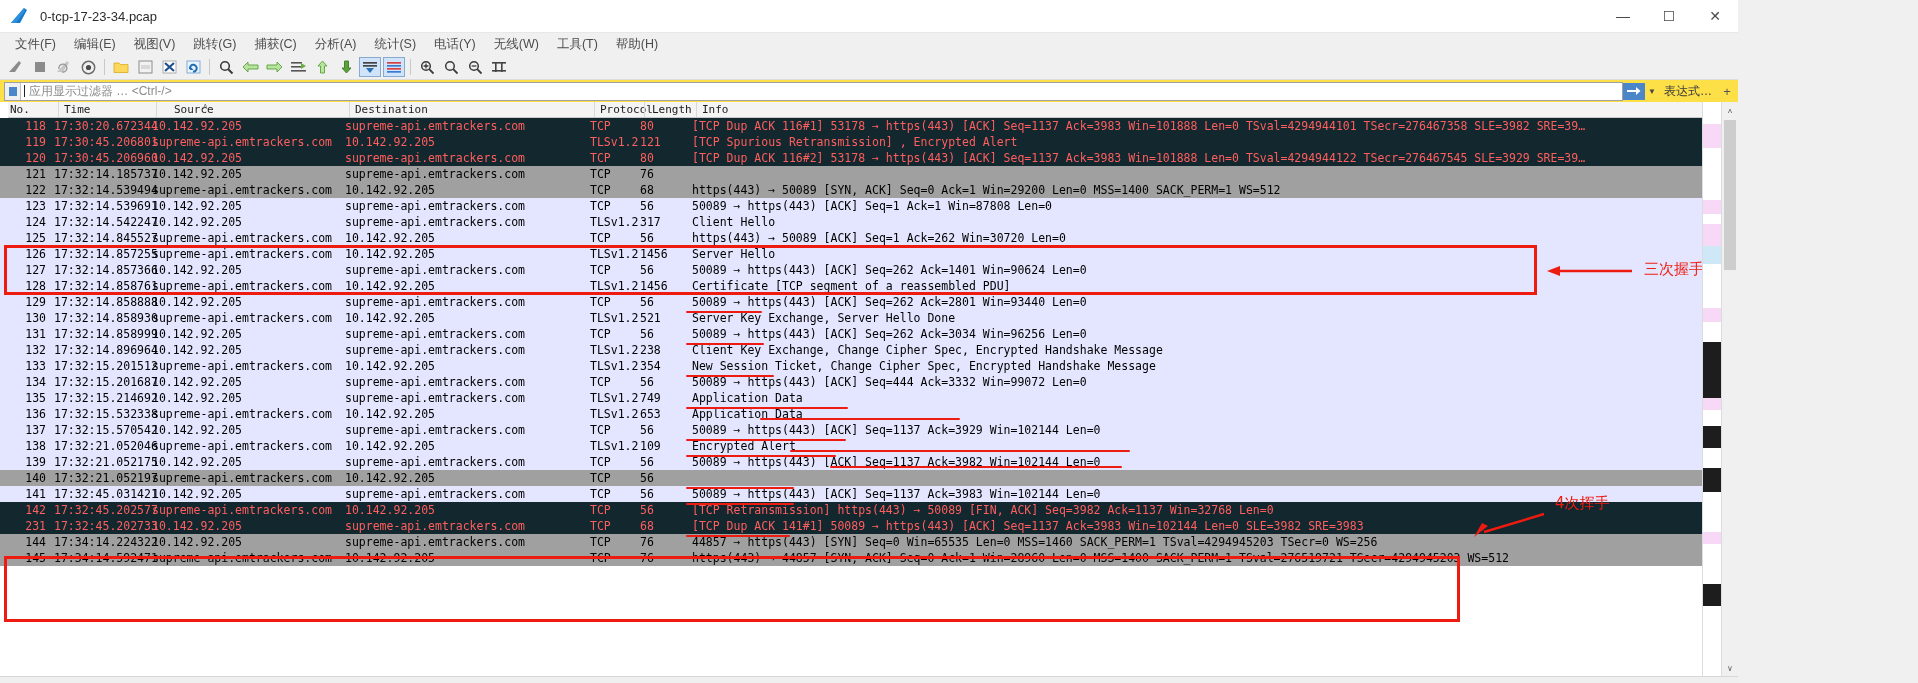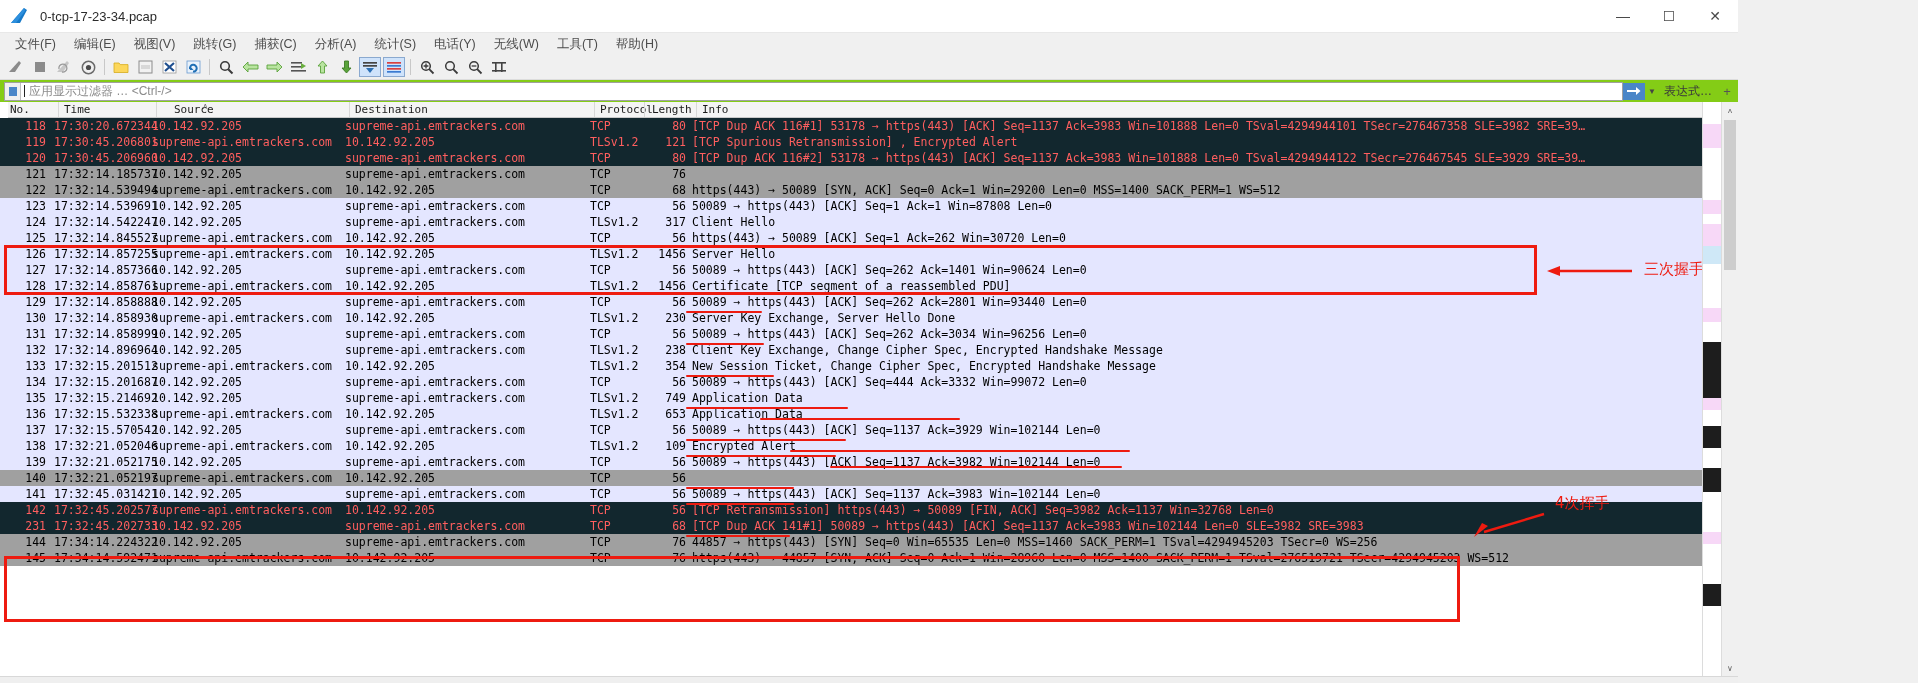--- a/index.html
+++ b/index.html
@@ -30,21 +30,21 @@
 
   
   .toolbar{height:24px;background:#f0f0f0;display:flex;align-items:center;
            padding-left:4px;flex:0 0 24px;border-bottom:1px solid #dcdcdc;}
   .tbi{width:22px;height:20px;display:flex;align-items:center;justify-content:center;
        margin:0 1px;position:relative;}
   .tbi.sel{background:#cfe3fb;border:1px solid #8aa9cf;box-sizing:border-box;}
   .tsep{width:1px;height:16px;background:#c8c8c8;margin:0 4px;}
 
   
-  .filterbar{height:22px;background:#84cc16;display:flex;align-items:center;
+  .filterbar{height:22px;background:#fde047;display:flex;align-items:center;
              flex:0 0 22px;padding:0 2px;}
   .filter-box{flex:1 1 auto;height:19px;background:#fff;border:1px solid #a0a0a0;
               display:flex;align-items:center;margin-left:2px;box-sizing:border-box;}
   .filter-bkmk{width:15px;height:17px;background:#f0f0f0;border-right:1px solid #c0c0c0;
                display:flex;align-items:center;justify-content:center;flex:0 0 15px;}
   .filter-bkmk i{display:block;width:8px;height:9px;background:#4a86c8;}
   .filter-cursor{width:1px;height:12px;background:#222;margin-left:3px;}
   .filter-ph{color:#8c8c8c;font-size:12px;margin-left:4px;white-space:nowrap;
              font-family:"Liberation Sans",sans-serif;}
   .filter-go{width:22px;height:17px;background:#4a86c8;display:flex;align-items:center;
@@ -67,21 +67,21 @@
 
   .rows{position:relative;}
   .row{height:16px;line-height:16px;position:relative;white-space:nowrap;
        font-family:"DejaVu Sans Mono","Liberation Mono",monospace;font-size:11.5px;}
   .c{position:absolute;top:0;overflow:hidden;white-space:nowrap;}
   .c-no{width:46px;text-align:right;left:0;}
   .c-time{left:54px;}
   .c-src{left:152px;}
   .c-dst{left:345px;}
   .c-proto{left:590px;}
-  .c-len{width:46px;text-align:right;left:640px;}
+  .c-len{width:46px;left:640px;}
   .c-info{left:692px;}
 
   
   .r-bad{background:#12272e;color:#ff5f5f;}
   .r-syn{background:#a0a0a0;color:#000;}
   .r-tls{background:#e4e6ff;color:#000;}
 
   
   .ul{position:absolute;height:2px;background:#ee1b10;border-radius:1px;}
 
@@ -415,21 +415,21 @@
             <span class="c c-proto">TCP</span>
             <span class="c c-len">56</span>
             <span class="c c-info">50089 → https(443) [ACK] Seq=262 Ack=2801 Win=93440 Len=0</span>
           </div>
           <div class="row r-tls">
             <span class="c c-no">130</span>
             <span class="c c-time">17:32:14.858930</span>
             <span class="c c-src">supreme-api.emtrackers.com</span>
             <span class="c c-dst">10.142.92.205</span>
             <span class="c c-proto">TLSv1.2</span>
-            <span class="c c-len">230</span>
+            <span class="c c-len">521</span>
             <span class="c c-info">Server Key Exchange, Server Hello Done</span>
           </div>
           <div class="row r-tls">
             <span class="c c-no">131</span>
             <span class="c c-time">17:32:14.858999</span>
             <span class="c c-src">10.142.92.205</span>
             <span class="c c-dst">supreme-api.emtrackers.com</span>
             <span class="c c-proto">TCP</span>
             <span class="c c-len">56</span>
             <span class="c c-info">50089 → https(443) [ACK] Seq=262 Ack=3034 Win=96256 Len=0</span>

